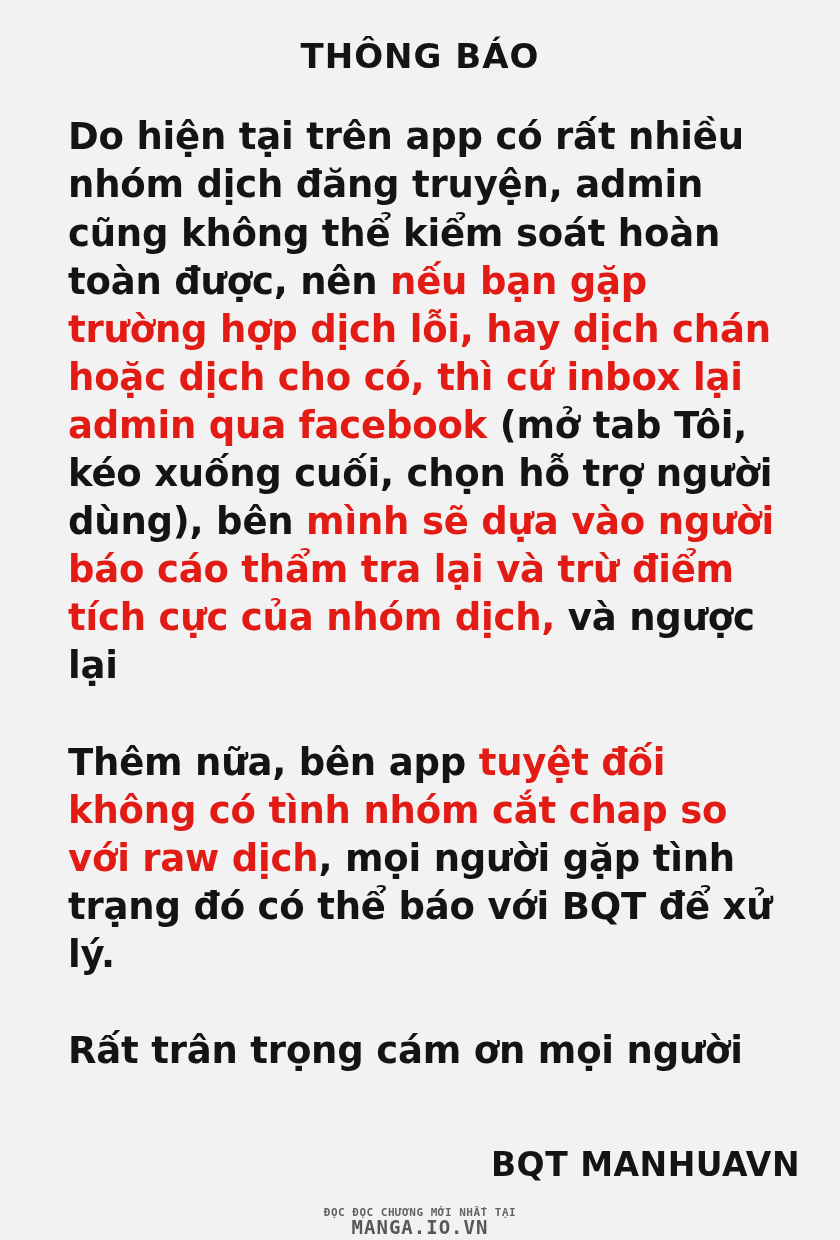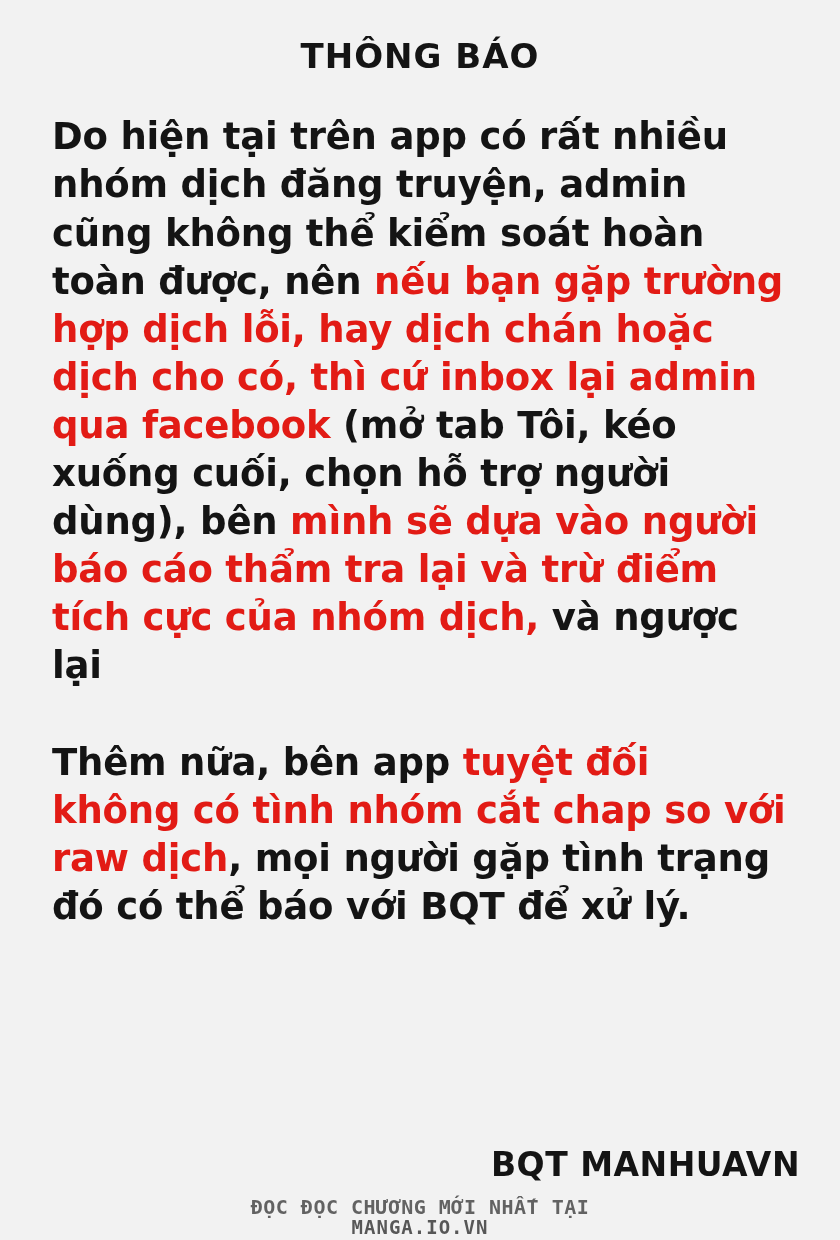--- a/index.html
+++ b/index.html
@@ -37,21 +37,21 @@
   .body-block {
     padding: 0 52px;
     margin-top: 38px;
   }
 
   .para {
     font-size: 37px;
     line-height: 1.30;
     font-weight: 700;
     color: #141414;
-    margin: 0 0 34px 0;
+    margin: 0 0 34px 16px;
     letter-spacing: -0.2px;
   }
 
   .para:last-child {
     margin-bottom: 0;
   }
 
   .hl {
     color: #e21b15;
   }
@@ -75,21 +75,21 @@
     right: 0;
     bottom: 2px;
     text-align: center;
     color: #4a4a4a;
     font-family: "DejaVu Sans Mono", monospace;
     line-height: 1.05;
     opacity: 0.85;
   }
   .watermark .wm-top {
     display: block;
-    font-size: 20px;
+    font-size: 11px;
     font-weight: 700;
     letter-spacing: 0.5px;
   }
   .watermark .wm-bottom {
     display: block;
     font-size: 19px;
     font-weight: 700;
     letter-spacing: 1px;
     color: #3d3d3d;
   }
@@ -108,20 +108,23 @@
     </p>
 
     <div class="spacer-sm"></div>
 
     <p class="para">
       <span>Thêm nữa, bên app </span><span class="hl">tuyệt đối không có tình nhóm cắt chap so với raw dịch</span><span>, mọi người gặp tình trạng đó có thể báo với BQT để xử lý.</span>
     </p>
 
     <div class="spacer-sm"></div>
 
+    <p class="para">
+      <span>Rất trân trọng cám ơn mọi người</span>
+    </p>
 
   </div>
 
   <div class="signature">BQT MANHUAVN</div>
 
   <div class="watermark">
     <span class="wm-top">ĐỌC ĐỌC CHƯƠNG MỚI NHẤT TẠI</span>
     <span class="wm-bottom">MANGA.IO.VN</span>
   </div>
 

